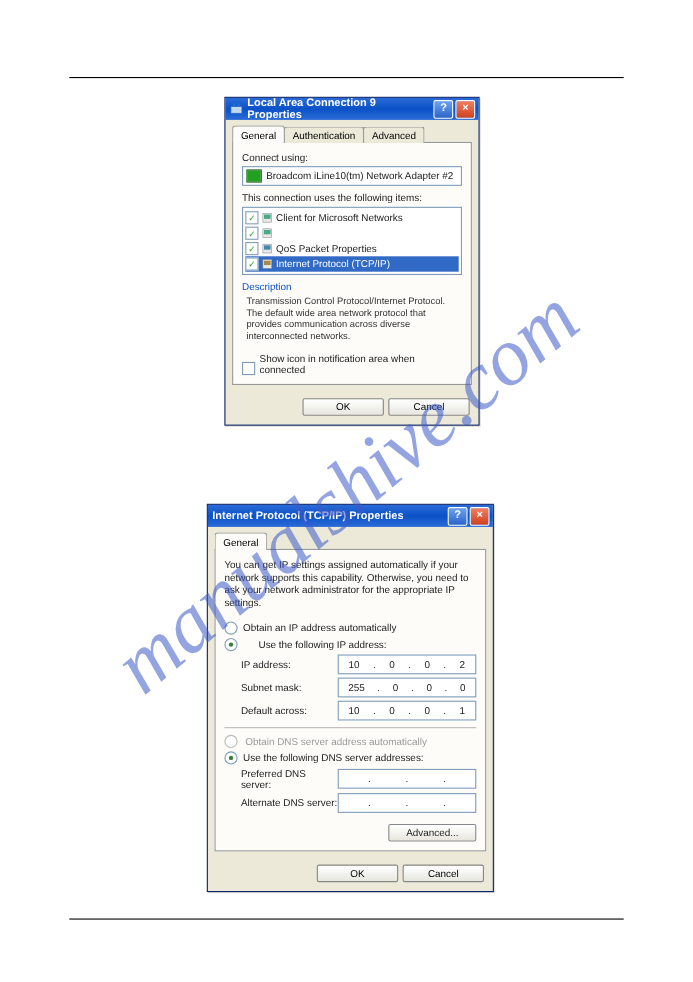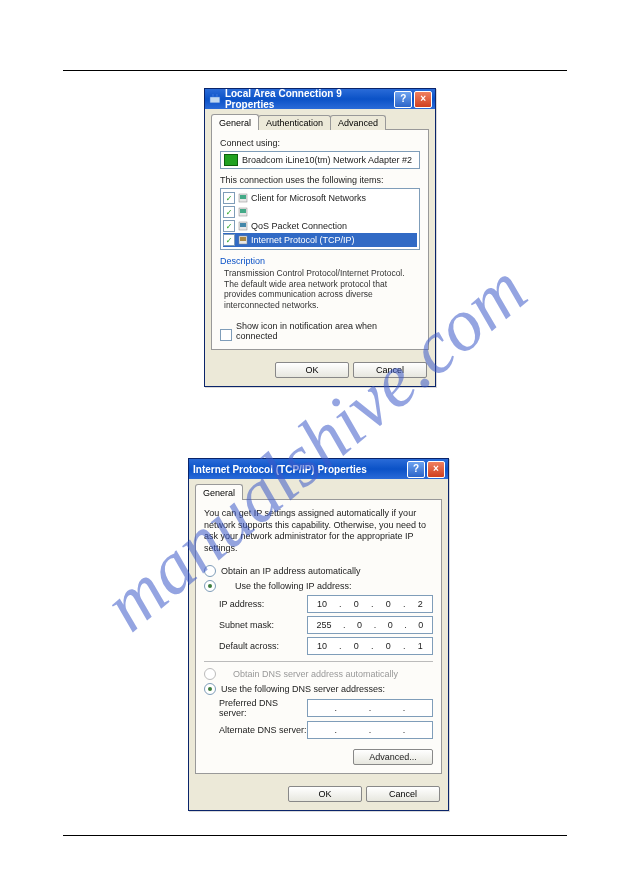--- a/index.html
+++ b/index.html
@@ -265,21 +265,21 @@
                 <rect x="1" y="1" width="8" height="8" fill="#e8e8e8" stroke="#888" stroke-width="0.5"></rect>
                 <rect x="2" y="2" width="6" height="4" fill="#4a8"></rect>
               </svg></span>
         </div>
         <div class="list-item">
           <span class="chk">✓</span>
           <span class="proto-icon"><svg viewBox="0 0 10 10">
                 <rect x="1" y="1" width="8" height="8" fill="#e8e8e8" stroke="#888" stroke-width="0.5"></rect>
                 <rect x="2" y="2" width="6" height="4" fill="#48a"></rect>
               </svg></span>
-          <span>QoS Packet Connection</span>
+          <span>QoS Packet Properties</span>
         </div>
         <div class="list-item selected">
           <span class="chk">✓</span>
           <span class="proto-icon"><svg viewBox="0 0 10 10">
                 <rect x="1" y="1" width="8" height="8" fill="#e8e8e8" stroke="#888" stroke-width="0.5"></rect>
                 <rect x="2" y="2" width="6" height="4" fill="#a84"></rect>
               </svg></span>
           <span>Internet Protocol (TCP/IP)</span>
         </div>
       </div>
@@ -356,21 +356,21 @@
                 <span class="ip-dot">.</span>
               <span>1</span>
             </span>
           </div>
         </div>
       </div>
 
       <div class="hr"></div>
 
       <div>
-        <div style="display:flex;align-items:center;gap:17px;">
+        <div style="display:flex;align-items:center;gap:7px;">
           <span class="radio disabled"></span>
           <span class="label disabled-text">Obtain DNS server address automatically</span>
         </div>
         <div style="display:flex;align-items:center;gap:5px;margin-top:3px;">
           <span class="radio checked"></span>
           <span class="label">Use the following DNS server addresses:</span>
         </div>
         <div style="padding-left:15px;margin-top:3px;">
           <div class="field-row">
             <span class="field-label">Preferred DNS server:</span>

